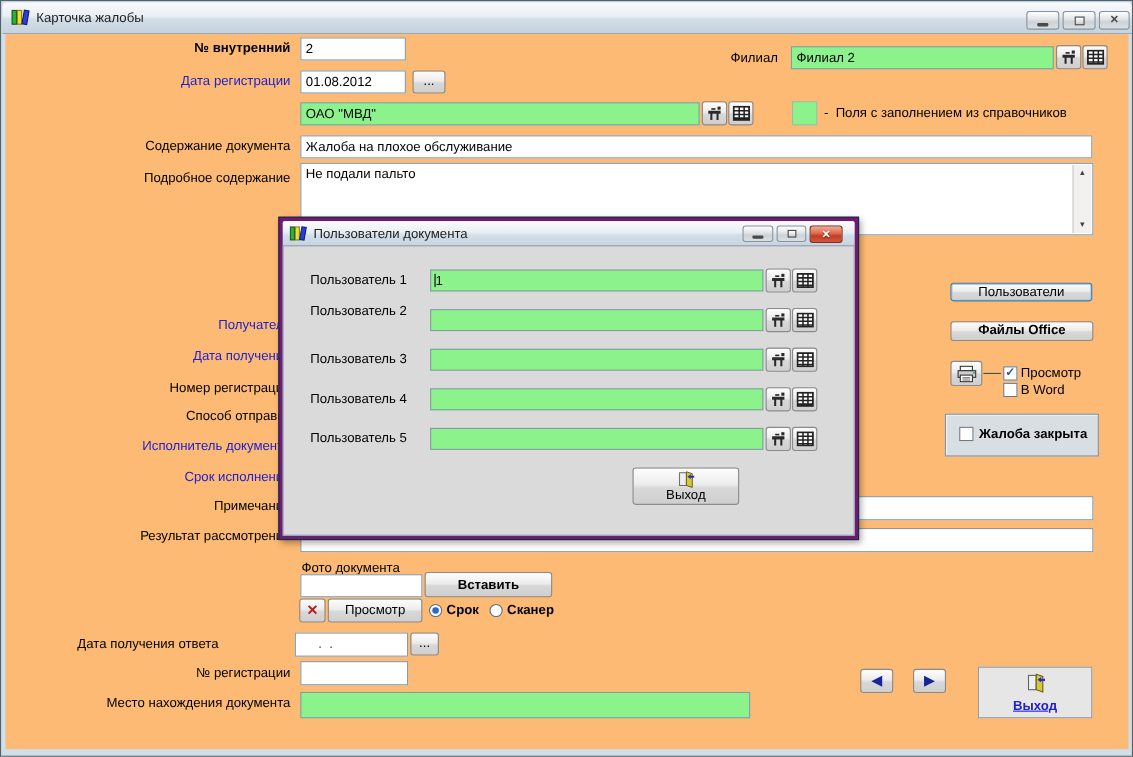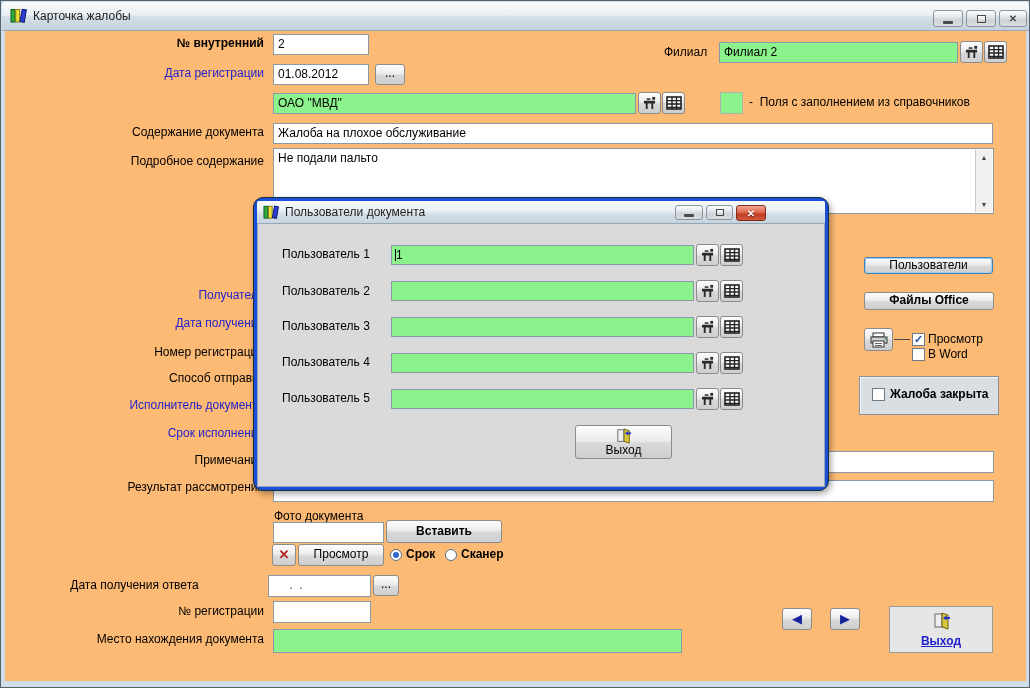--- a/index.html
+++ b/index.html
@@ -22,22 +22,22 @@
        border:1px solid #8b8b8b;border-radius:3px;overflow:hidden;}
   .icbtn{width:23px;height:22px;display:flex;align-items:center;justify-content:center;padding:0;}
   .winbtn{position:absolute;box-sizing:border-box;border:1px solid #8a939b;border-radius:3px;
        background:linear-gradient(#fdfdfd,#e3e7ea 40%,#ccd2d7 60%,#dadfe3);
        display:flex;align-items:center;justify-content:center;}
   .winbtn.red{background:linear-gradient(#f2a995,#e0664b 45%,#c13d22 60%,#d05a3e);border-color:#7c2d1a;
        color:#fff;font-weight:bold;font-size:10px;text-shadow:0 1px 1px #60150a;}
   .g-min{display:block;width:10px;height:3px;background:#4a4a4a;border-radius:1px;}
   .g-max{display:block;width:9px;height:8px;border:1px solid #4a4a4a;box-sizing:border-box;background:linear-gradient(#fff,#ccc);}
   .g-x{font-size:10px;font-weight:bold;color:#4a4a4a;line-height:10px;}
-  .dialog{position:absolute;left:252px;top:196px;width:576px;height:294px;box-sizing:border-box;
-       border:1px solid #14303f;background:#1d4ed8;padding:3px;border-radius:10px;
+  .dialog{position:absolute;left:252px;top:196px;width:528px;height:294px;box-sizing:border-box;
+       border:1px solid #14303f;background:#701a75;padding:3px;border-radius:0;
        box-shadow:2px 3px 6px rgba(0,0,0,.35);display:flex;flex-direction:column;}
   .dlg-title{position:relative;height:22px;flex:0 0 22px;border-radius:2px 2px 0 0;
        background:linear-gradient(#fafcfd,#e9eff4 45%,#d3dee7 60%,#c7d4de);}
   .dlg-client{position:relative;flex:1 1 auto;background:#dadada;border:1px solid #93a7b6;}
   .chk{position:absolute;width:13px;height:13px;background:#fff;border:1px solid #6c7b88;box-sizing:border-box;
        text-align:center;font-size:11px;line-height:11px;font-weight:bold;color:#2a52a0;}
   .radio{position:absolute;width:12px;height:12px;border-radius:50%;background:#fff;border:1px solid #58707e;box-sizing:border-box;}
   .radio.sel::after{content:"";position:absolute;left:2px;top:2px;width:6px;height:6px;border-radius:50%;background:#2e66c9;}
   .caret{display:inline-block;width:1px;height:12px;background:#000;vertical-align:-2px;}
   .vscroll{position:absolute;right:1px;top:1px;bottom:1px;width:16px;background:#f2f1ef;border-left:1px solid #c9c9c9;}
@@ -257,21 +257,21 @@
               <rect x="1" y="1" width="14" height="12" fill="#fff" stroke="#222" stroke-width="1.6"></rect>
               <line x1="1" y1="4.6" x2="15" y2="4.6" stroke="#222" stroke-width="1.4"></line>
               <line x1="1" y1="8" x2="15" y2="8" stroke="#222" stroke-width="1.4"></line>
               <line x1="1" y1="11.4" x2="15" y2="11.4" stroke="#222" stroke-width="1.4"></line>
               <line x1="6" y1="1" x2="6" y2="13" stroke="#222" stroke-width="1.4"></line>
               <line x1="10.5" y1="1" x2="10.5" y2="13" stroke="#222" stroke-width="1.4"></line>
             </svg>
           </span>
         </div>
 
-      <div class="lbl" style="left:24px;top:61px;text-align:right;">Пользователь 2</div>
+      <div class="lbl" style="left:24px;top:52px;text-align:right;">Пользователь 2</div>
       <div class="field green" style="left:133px;top:57px;width:303px;height:20px;"></div>
       <div class="btn icbtn" style="left:438px;top:56px;">
           <span>
             <svg width="15" height="14" viewBox="0 0 16 15">
               <path d="M2 5 h12 v3 h-2 v6 h-2 v-6 H6 v6 H4 v-6 H2 Z" fill="#2a2a2a"></path>
               <rect x="11" y="1" width="3" height="3" fill="#2a2a2a"></rect>
               <rect x="5" y="2.5" width="4" height="1.6" fill="#2a2a2a"></rect>
             </svg>
           </span>
         </div>

